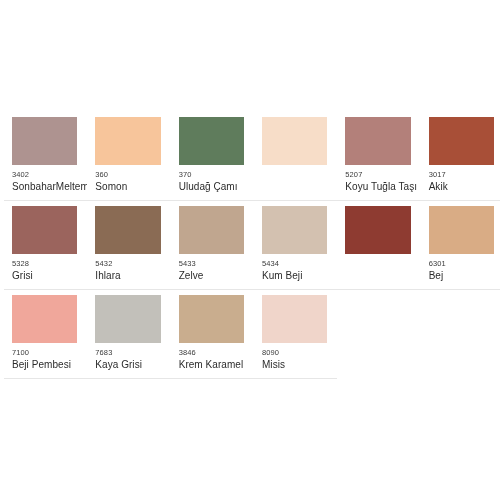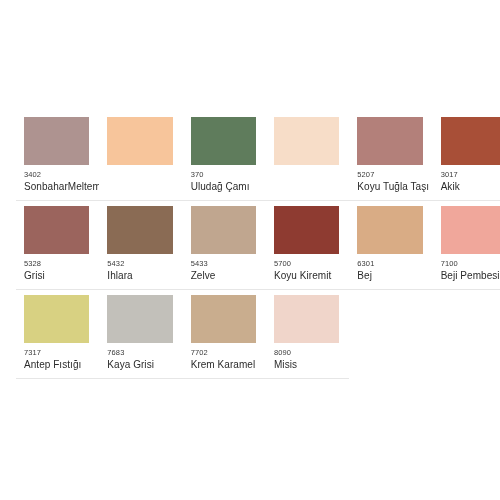--- a/index.html
+++ b/index.html
@@ -11,21 +11,21 @@
     height: 500px;
     background: #ffffff;
     font-family: "Liberation Sans", sans-serif;
     overflow: hidden;
   }
 
   #palette-page {
     width: 500px;
     height: 500px;
     box-sizing: border-box;
-    padding: 112px 0 0 16px;
+    padding: 112px 0 0 4px;
     background: #ffffff;
   }
 
   .swatch-grid {
     display: grid;
     grid-template-columns: repeat(6, 83.3333px);
     grid-auto-rows: 89px;
     width: 500px;
     box-sizing: border-box;
   }
@@ -74,20 +74,24 @@
   <div class="swatch-grid">
       <div class="swatch-card">
         <div class="swatch-color" style="background: rgb(174, 147, 144);"></div>
         <div class="swatch-meta">
           <div class="swatch-code">3402</div>
           <div class="swatch-name">SonbaharMeltem</div>
         </div>
       </div>
       <div class="swatch-card">
         <div class="swatch-color" style="background: rgb(247, 197, 155);"></div>
+        <div class="swatch-meta">
+          <div class="swatch-code">360</div>
+          <div class="swatch-name">Somon</div>
+        </div>
       </div>
       <div class="swatch-card">
         <div class="swatch-color" style="background: rgb(95, 124, 92);"></div>
         <div class="swatch-meta">
           <div class="swatch-code">370</div>
           <div class="swatch-name">Uludağ Çamı</div>
         </div>
       </div>
       <div class="swatch-card">
         <div class="swatch-color" style="background: rgb(247, 221, 200);"></div>
@@ -121,58 +125,54 @@
         </div>
       </div>
       <div class="swatch-card">
         <div class="swatch-color" style="background: rgb(192, 166, 143);"></div>
         <div class="swatch-meta">
           <div class="swatch-code">5433</div>
           <div class="swatch-name">Zelve</div>
         </div>
       </div>
       <div class="swatch-card">
+        <div class="swatch-color" style="background: rgb(211, 193, 176);"></div>
+        <div class="swatch-meta">
+          <div class="swatch-code">5434</div>
+          <div class="swatch-name">Kum Beji</div>
+        </div>
+      </div>
+      <div class="swatch-card">
         <div class="swatch-color" style="background: rgb(142, 59, 49);"></div>
-        <div class="swatch-meta">
-          <div class="swatch-code">5700</div>
-          <div class="swatch-name">Koyu Kiremit</div>
-        </div>
       </div>
       <div class="swatch-card">
         <div class="swatch-color" style="background: rgb(217, 172, 133);"></div>
         <div class="swatch-meta">
           <div class="swatch-code">6301</div>
           <div class="swatch-name">Bej</div>
         </div>
       </div>
       <div class="swatch-card">
         <div class="swatch-color" style="background: rgb(240, 167, 155);"></div>
         <div class="swatch-meta">
           <div class="swatch-code">7100</div>
           <div class="swatch-name">Beji Pembesi</div>
         </div>
       </div>
       <div class="swatch-card">
-        <div class="swatch-color" style="background: rgb(216, 209, 130);"></div>
-        <div class="swatch-meta">
-          <div class="swatch-code">7317</div>
-          <div class="swatch-name">Antep Fıstığı</div>
-        </div>
-      </div>
-      <div class="swatch-card">
         <div class="swatch-color" style="background: rgb(194, 192, 186);"></div>
         <div class="swatch-meta">
           <div class="swatch-code">7683</div>
           <div class="swatch-name">Kaya Grisi</div>
         </div>
       </div>
       <div class="swatch-card">
         <div class="swatch-color" style="background: rgb(201, 173, 142);"></div>
         <div class="swatch-meta">
-          <div class="swatch-code">7702</div>
+          <div class="swatch-code">3846</div>
           <div class="swatch-name">Krem Karamel</div>
         </div>
       </div>
       <div class="swatch-card">
         <div class="swatch-color" style="background: rgb(240, 213, 202);"></div>
         <div class="swatch-meta">
           <div class="swatch-code">8090</div>
           <div class="swatch-name">Misis</div>
         </div>
       </div>

